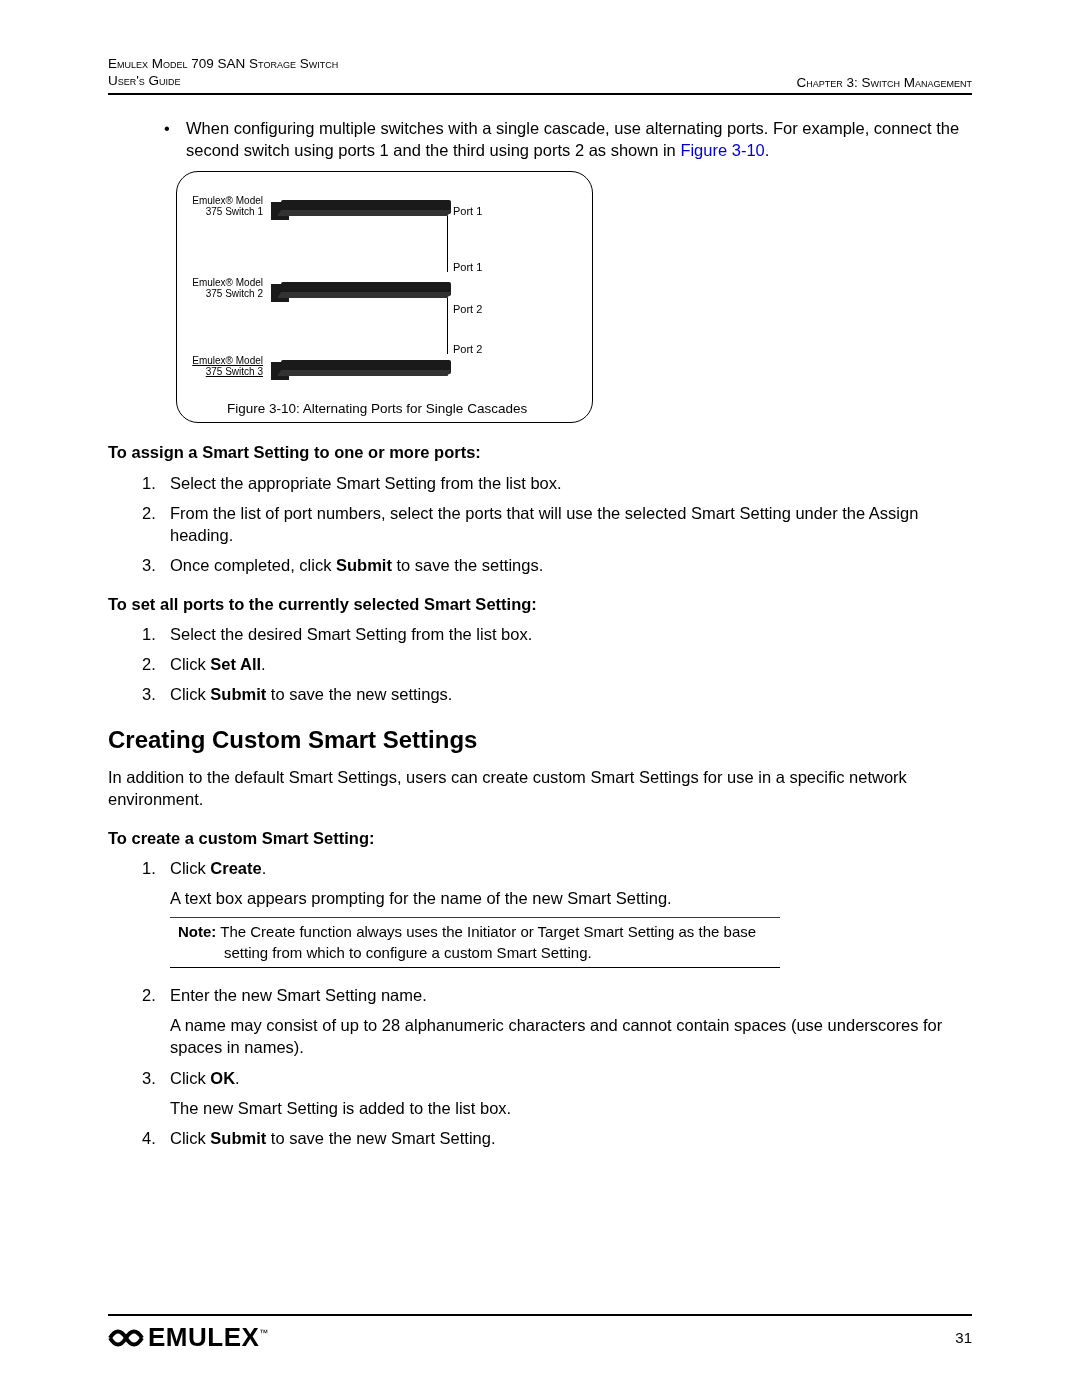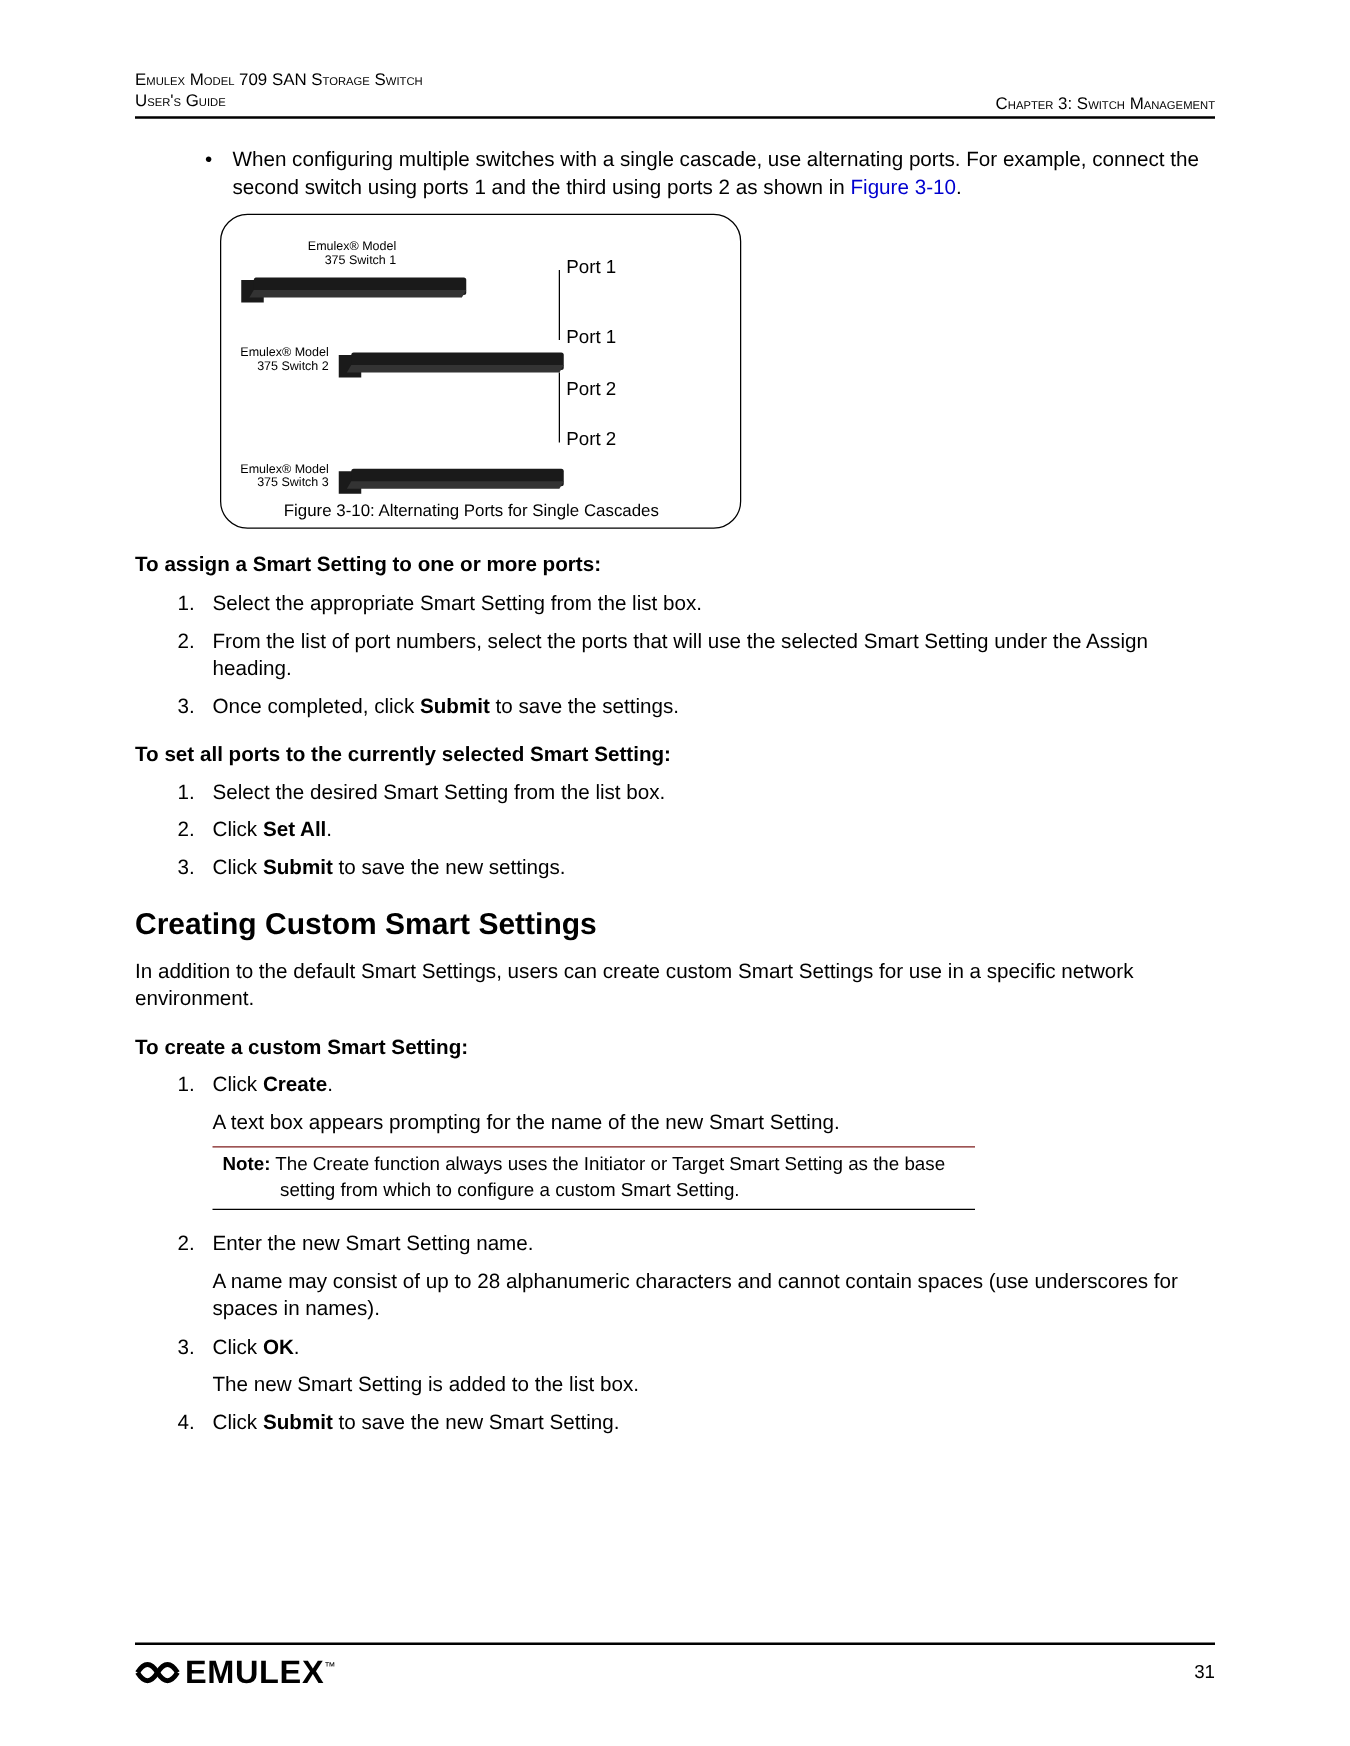--- a/index.html
+++ b/index.html
@@ -101,21 +101,21 @@
   }
   .switch-attach {
     position: absolute;
     left: 2px;
     top: 10px;
     width: 18px;
     height: 18px;
     background: #1a1a1a;
   }
   .port-label {
-    font-size: 15px;
+    font-size: 11px;
     position: absolute;
   }
   .vline {
     position: absolute;
     width: 1px;
     background: #000;
   }
   .figure-caption {
     font-size: 13.5px;
     text-align: left;
@@ -229,21 +229,21 @@
     <div class="bullet-block">
       <div class="bullet-dot">•</div>
       <div class="bullet-text">
         <span>When configuring multiple switches with a single cascade, use alternating ports. For example, connect the second switch using ports 1 and the third using ports 2 as shown in </span><span class="link">Figure 3-10</span><span>.</span>
       </div>
     </div>
 
     <div class="figure">
       <div style="position:relative; height:230px;">
 
-        <div class="switch-row" style="position:absolute; top:6px; left:0;flex-direction:column;">
+        <div class="switch-row" style="position:absolute; top:6px; left:0;">
           <div class="switch-label">Emulex® Model 375 Switch 1</div>
           <div class="switch-img">
             <div class="switch-attach"></div>
               <div class="switch-body"></div>
               <div class="switch-front"></div>
           </div>
         </div>
         <div class="port-label" style="top:18px; left:262px;">Port 1</div>
         <div class="vline" style="top:30px; left:256px; height:56px;"></div>
         <div class="port-label" style="top:74px; left:262px;">Port 1</div>
@@ -253,21 +253,21 @@
           <div class="switch-img">
             <div class="switch-attach"></div>
               <div class="switch-body"></div>
               <div class="switch-front"></div>
           </div>
         </div>
         <div class="port-label" style="top:116px; left:262px;">Port 2</div>
         <div class="vline" style="top:112px; left:256px; height:56px;"></div>
         <div class="port-label" style="top:156px; left:262px;">Port 2</div>
 
-        <div class="switch-row" style="position:absolute; top:181px; left:0;">
+        <div class="switch-row" style="position:absolute; top:166px; left:0;text-decoration:underline;">
           <div class="switch-label">Emulex® Model 375 Switch 3</div>
           <div class="switch-img">
             <div class="switch-attach"></div>
               <div class="switch-body"></div>
               <div class="switch-front"></div>
           </div>
         </div>
 
         <div class="figure-caption" style="position:absolute; bottom:-2px; left:0; right:0;">Figure 3-10: Alternating Ports for Single Cascades</div>
       </div>

